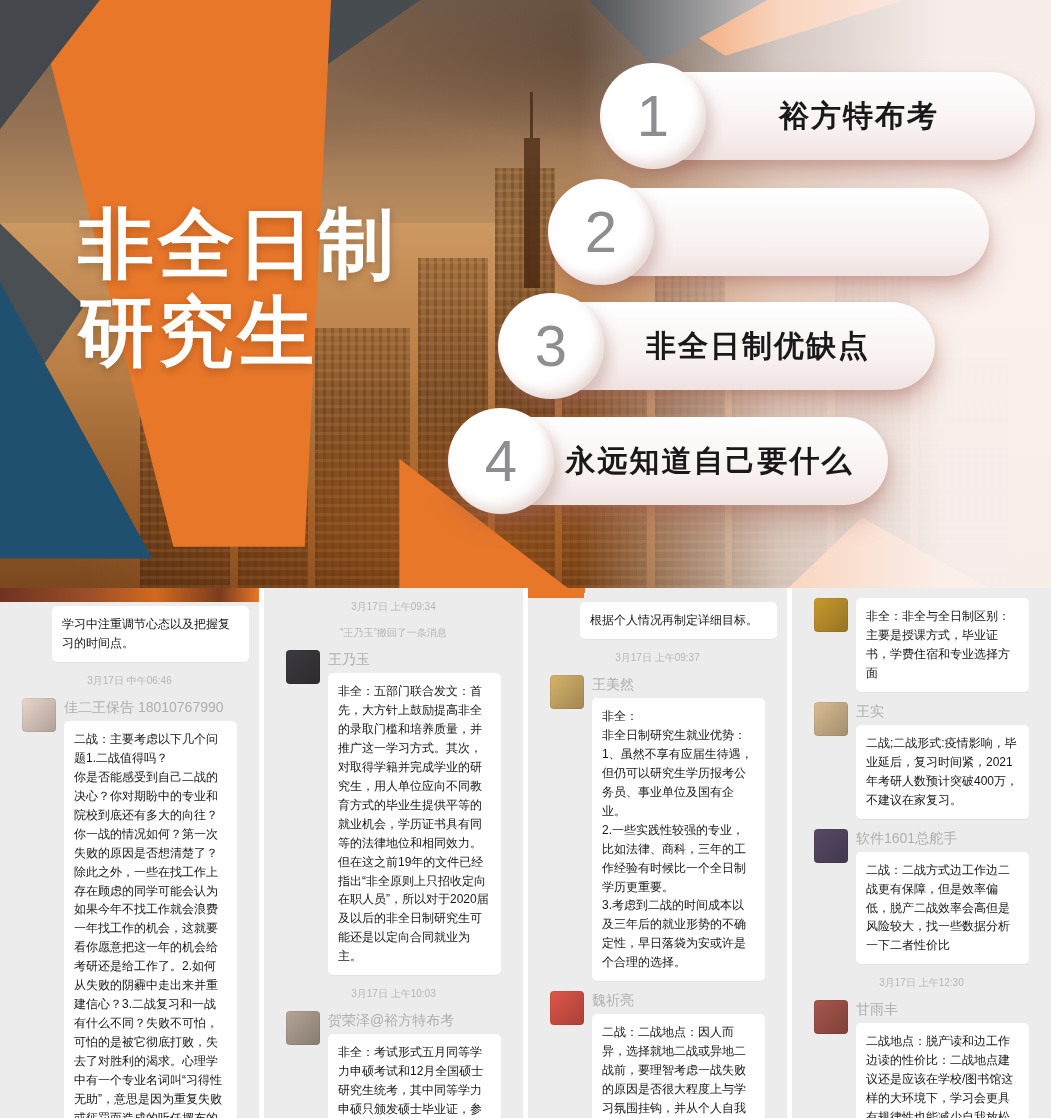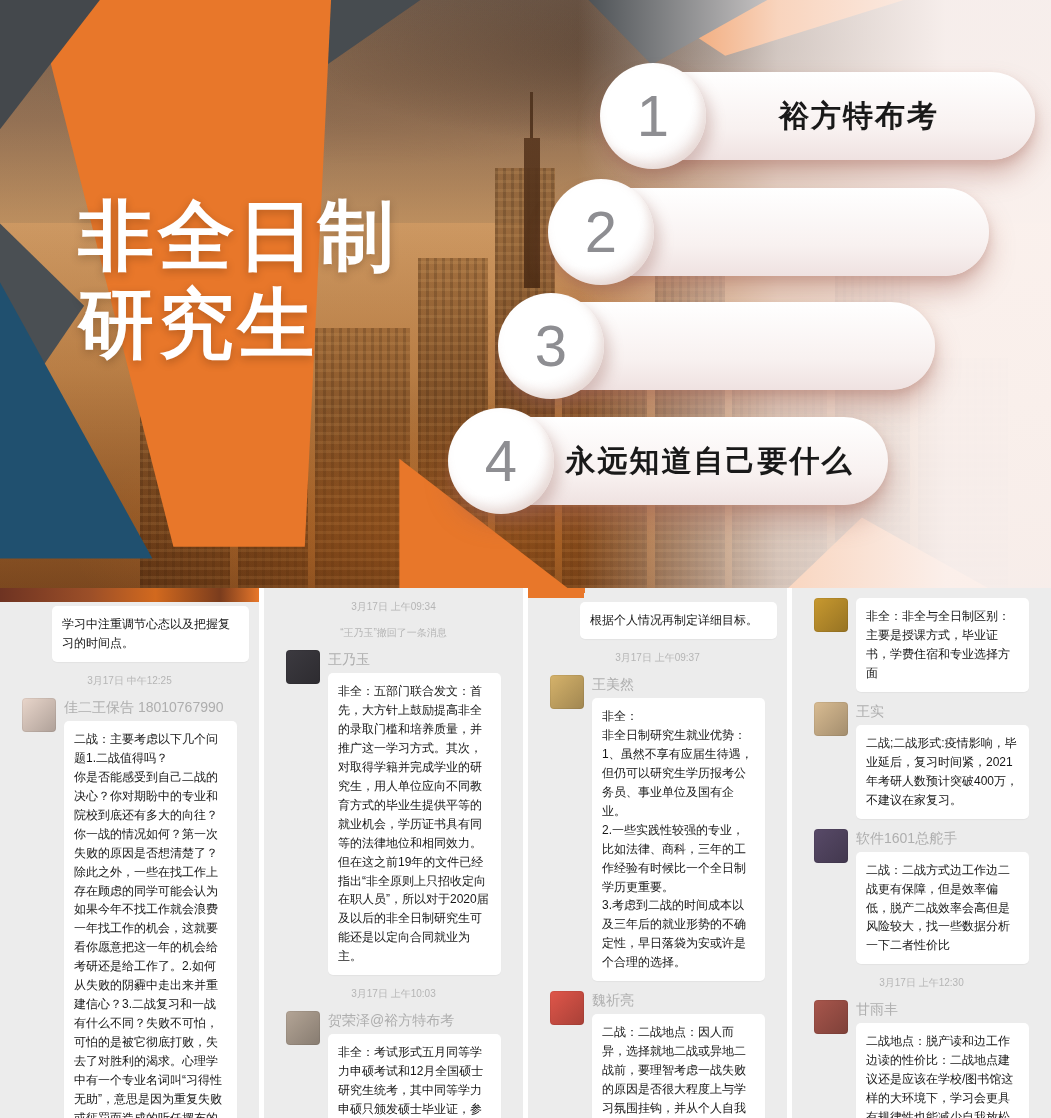--- a/index.html
+++ b/index.html
@@ -51,21 +51,21 @@
   .sh-orange-band{background:#e8772a;clip-path:polygon(3.3% 0, 31.5% 0, 29% 93%, 16.5% 93%);}
   .sh-char-tl{background:#44484c;clip-path:polygon(0 0, 9.5% 0, 0 22%);}
   .sh-char-tc{background:#474c50;clip-path:polygon(21% 0, 40% 0, 29.5% 13%);}
   .sh-char-tr{background:#474c50;clip-path:polygon(56% 0, 73% 0, 62% 11%);}
   .sh-orange-tr{background:#e8772a;clip-path:polygon(61% 0, 86% 0, 69% 9.5%);}
   .sh-navy{background:#20506f;clip-path:polygon(0 48%, 14.5% 95%, 0 95%);}
   .sh-char-l{background:#4a4f53;clip-path:polygon(0 38%, 8% 52%, 0 73%);}
   .sh-orange-bc{background:#e8772a;clip-path:polygon(38% 78%, 54% 100%, 38% 100%);}
   .sh-orange-br{background:#e8772a;clip-path:polygon(82% 88%, 94% 100%, 75% 100%);}
   
-  .hero-title{position:absolute;left:78px;top:192px;color:#fff;font-weight:bold;
+  .hero-title{position:absolute;left:78px;top:200px;color:#fff;font-weight:bold;
     font-size:76px;line-height:1.16;letter-spacing:4px;text-shadow:0 3px 8px rgba(40,20,5,.25);}
   
   .pill{position:absolute;height:88px;border-radius:46px;
     background:linear-gradient(180deg,#ffffff 0%,#f8f1f0 65%,#efe2e1 100%);
     box-shadow:0 16px 26px rgba(165,100,88,.38), 0 5px 10px rgba(165,100,88,.22);
     display:flex;align-items:center;}
   .pill-1{left:603px;top:72px;width:432px;}
   .pill-2{left:551px;top:188px;width:438px;}
   .pill-3{left:501px;top:302px;width:434px;}
   .pill-4{left:451px;top:417px;width:437px;}
@@ -139,34 +139,35 @@
     </div>
     <div class="pill pill-2">
       <div class="pill-circle">
         <span class="pill-num">2</span>
       </div>
     </div>
     <div class="pill pill-3">
       <div class="pill-circle">
         <span class="pill-num">3</span>
       </div>
+      <div class="pill-label">非全日制优缺点</div>
     </div>
     <div class="pill pill-4">
       <div class="pill-circle">
         <span class="pill-num">4</span>
       </div>
       <div class="pill-label">永远知道自己要什么</div>
     </div>
   </div>
 
   <div class="chat-section">
     <div class="chat-col" id="chat-col-0">
       <div class="col-strip strip-1"></div>
     <div class="bubble cont">学习中注重调节心态以及把握复习的时间点。</div>
-        <div class="chat-time">3月17日 中午12:25</div>
+        <div class="chat-time">3月17日 中午06:46</div>
         <div class="msg-row">
           <div class="avatar" style="background: linear-gradient(135deg, rgb(233, 214, 203), rgba(0, 0, 0, 0.25)), rgb(233, 214, 203);"></div>
           <div class="msg-body">
             <div class="msg-name">佳二王保告 18010767990</div>
             <div class="bubble">二战：主要考虑以下几个问题1.二战值得吗？
 你是否能感受到自己二战的决心？你对期盼中的专业和院校到底还有多大的向往？你一战的情况如何？第一次失败的原因是否想清楚了？除此之外，一些在找工作上存在顾虑的同学可能会认为如果今年不找工作就会浪费一年找工作的机会，这就要看你愿意把这一年的机会给考研还是给工作了。2.如何从失败的阴霾中走出来并重建信心？3.二战复习和一战有什么不同？失败不可怕，可怕的是被它彻底打败，失去了对胜利的渴求。心理学中有一个专业名词叫“习得性无助”，意思是因为重复失败或惩罚而造成的听任摆布的行为。因此，我们应该以清醒的头脑和主动的态度去面对失败，永远知道自己要什么，如何达到，还要拿得起放得下，这才是积极正确的思考方式。</div>
           </div>
         </div>
       </div>
     <div class="chat-col" id="chat-col-1">

